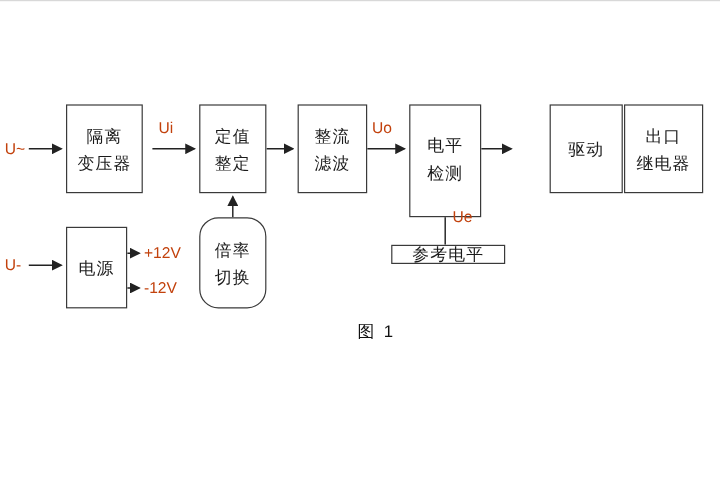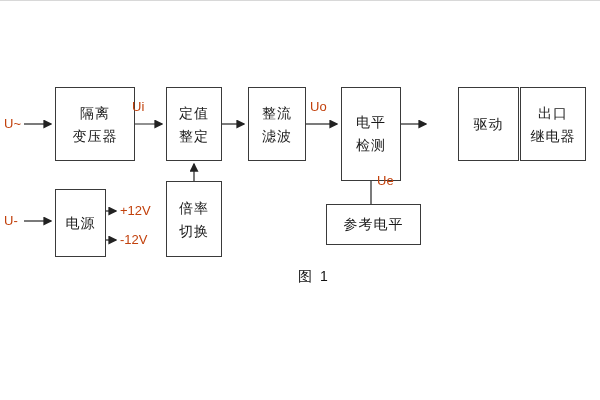--- a/index.html
+++ b/index.html
@@ -75,21 +75,21 @@
     <line x1="24" y1="220" x2="51" y2="220" stroke="#222" stroke-width="1.2" marker-end="url(#arrow)"></line>
 
     <line x1="106" y1="210" x2="116" y2="210" stroke="#222" stroke-width="1.2" marker-end="url(#arrow)"></line>
     <line x1="106" y1="239" x2="116" y2="239" stroke="#222" stroke-width="1.2" marker-end="url(#arrow)"></line>
 
     <line x1="194" y1="180" x2="194" y2="163" stroke="#222" stroke-width="1.2" marker-end="url(#arrow)"></line>
 
     <line x1="371" y1="203" x2="371" y2="163" stroke="#222" stroke-width="1.2" marker-end="url(#arrow)"></line>
   </svg>
 
-  <div class="box" style="left:55px; top:86px; width:80px; height:74px;">
+  <div class="box" style="left:55px; top:86px; width:64px; height:74px;">
     <span>隔离</span>
     <span>变压器</span>
   </div>
 
   <div class="box" style="left:166px; top:86px; width:56px; height:74px;justify-content:center;">
     <span>定值</span>
     <span>整定</span>
   </div>
 
   <div class="box" style="left:248px; top:86px; width:58px; height:74px;">
@@ -108,26 +108,26 @@
 
   <div class="box" style="left:520px; top:86px; width:66px; height:74px;">
     <span>出口</span>
     <span>继电器</span>
   </div>
 
   <div class="box" style="left:55px; top:188px; width:51px; height:68px;">
     <span>电源</span>
   </div>
 
-  <div class="box" style="left:166px; top:180px; width:56px; height:76px;">
+  <div class="box" style="left:166px; top:180px; width:56px; height:76px;border-radius:16px;">
     <span>倍率</span>
     <span>切换</span>
   </div>
 
-  <div class="box" style="left:326px; top:203px; width:95px; height:41px; gap:0;font-family:Liberation Serif, serif;">
+  <div class="box" style="left:326px; top:203px; width:95px; height:16px; gap:0;">
     <span>参考电平</span>
   </div>
 
   <div class="label" style="left:4px; top:115px;">U~</div>
   <div class="label" style="left:132px; top:98px;">Ui</div>
   <div class="label" style="left:310px; top:98px;">Uo</div>
   <div class="label" style="left:377px; top:172px;">Ue</div>
   <div class="label" style="left:4px; top:212px;">U-</div>
   <div class="label" style="left:120px; top:202px;">+12V</div>
   <div class="label" style="left:120px; top:231px;">-12V</div>

